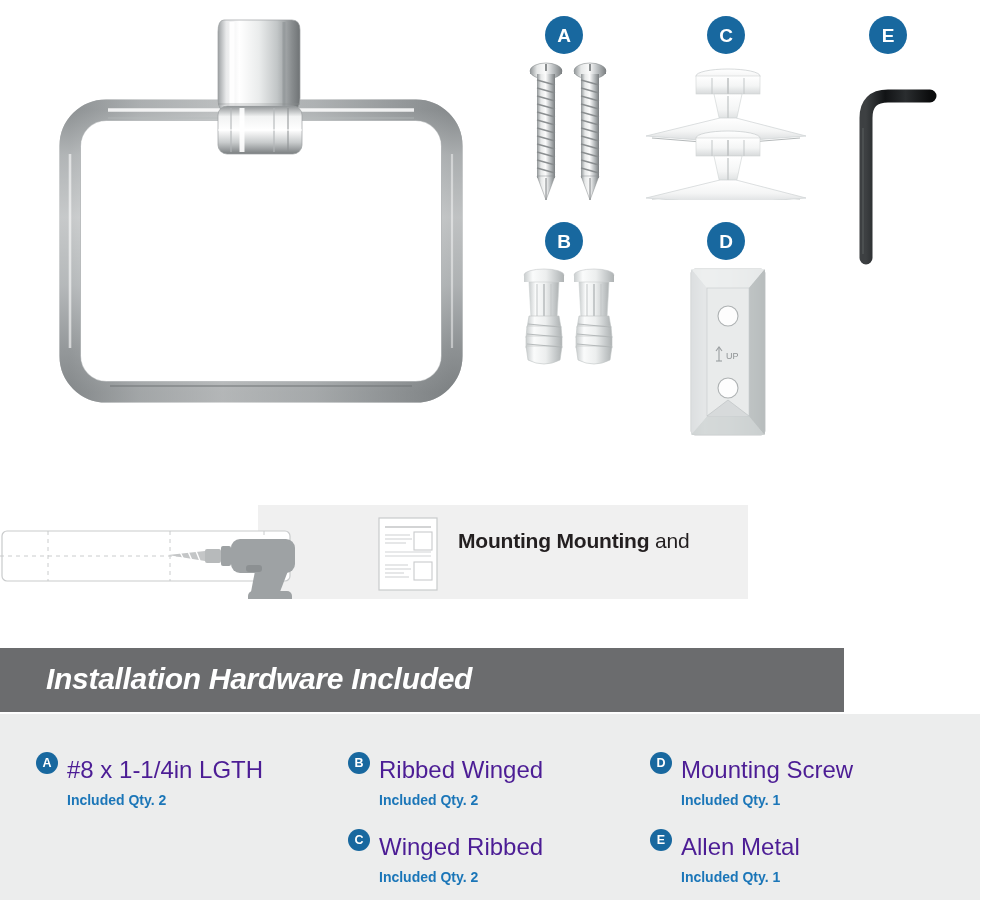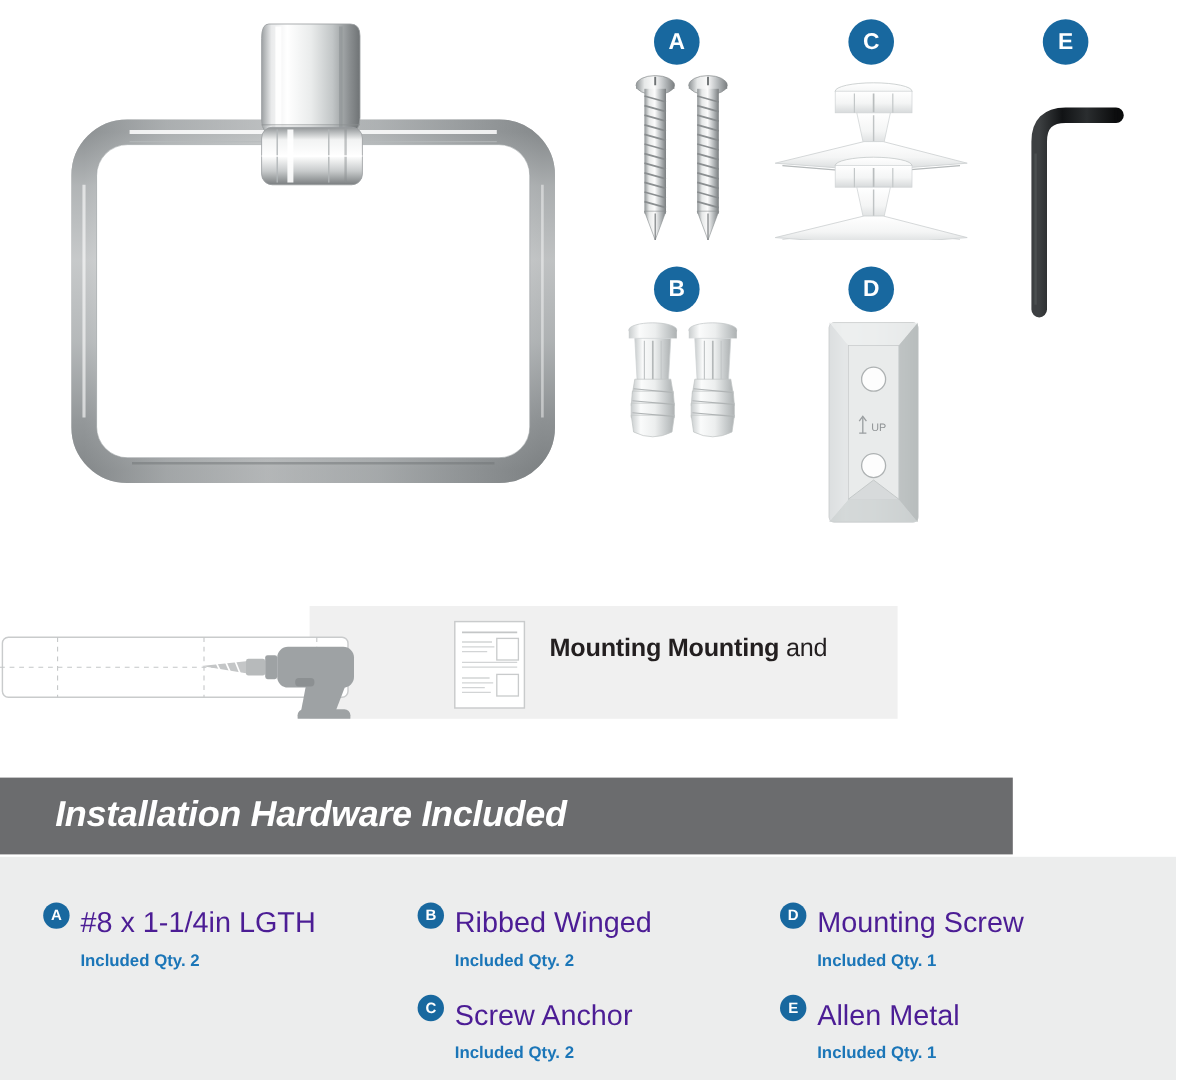--- a/index.html
+++ b/index.html
@@ -400,21 +400,21 @@
       <div class="badge badge-sm">B</div>
       <div class="hw-text">
         <div class="hw-name">Ribbed Winged</div>
         <div class="hw-qty">Included Qty. 2</div>
       </div>
     </div>
 
     <div class="hw-item" style="left:348px;top:113px">
       <div class="badge badge-sm">C</div>
       <div class="hw-text">
-        <div class="hw-name">Screw Anchor</div>
+        <div class="hw-name">Winged Ribbed</div>
         <div class="hw-qty">Included Qty. 2</div>
       </div>
     </div>
 
     <div class="hw-item" style="left:650px;top:36px">
       <div class="badge badge-sm">D</div>
       <div class="hw-text">
         <div class="hw-name">Mounting Screw</div>
         <div class="hw-qty">Included Qty. 1</div>
       </div>

